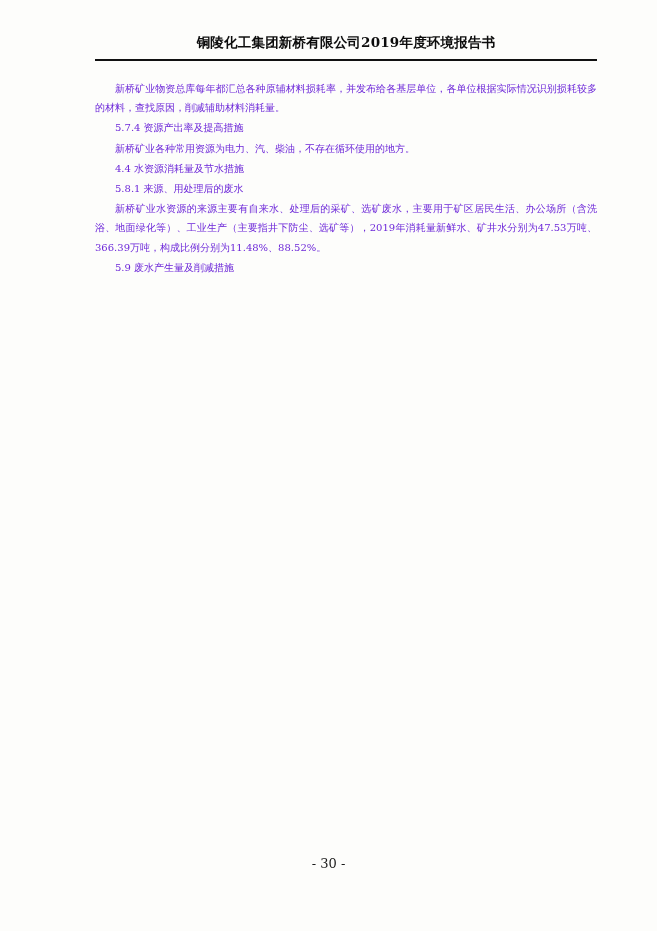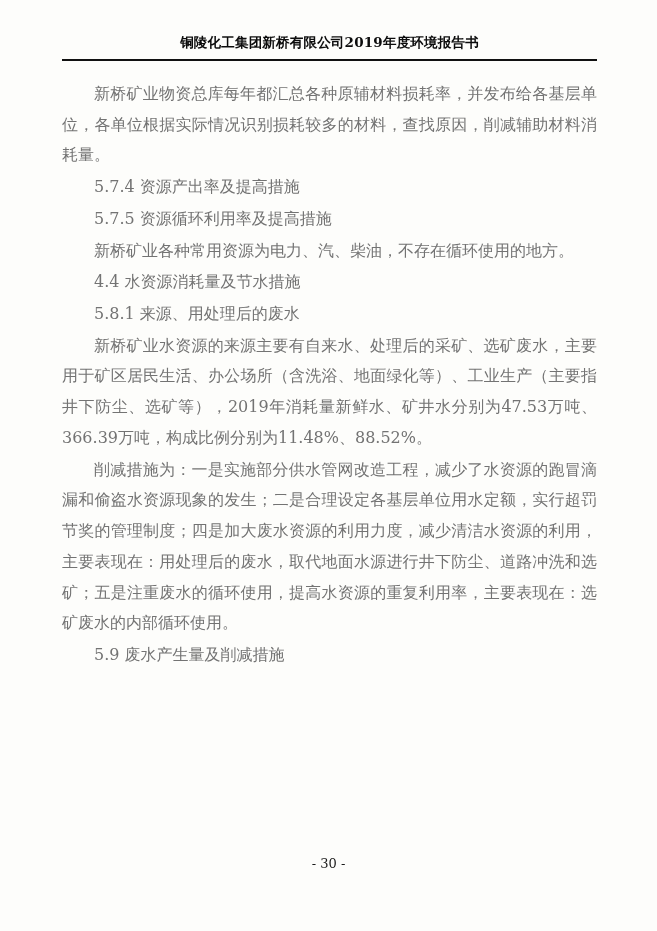--- a/index.html
+++ b/index.html
@@ -12,46 +12,46 @@
     height: 931px;
     background: #fdfdfb;
     position: relative;
     box-sizing: border-box;
     margin: 0 auto;
     overflow: hidden;
     font-family: "DejaVu Serif", "Liberation Serif", serif;
     color: #000;
   }
   .page-inner {
-    padding: 34px 60px 0 62px;
+    padding: 34px 60px 0 95px;
     box-sizing: border-box;
     height: 100%;
     position: relative;
   }
   .header {
     text-align: center;
     font-size: 13.5px;
     font-weight: bold;
     letter-spacing: 0.2px;
     padding-bottom: 7px;
     color: #0c0c0c;
     font-family: "DejaVu Serif", "Liberation Serif", serif;
   }
   .header-rule {
     border: none;
     border-top: 2px solid #111;
     margin: 0 0 18px 0;
     height: 0;
   }
   .body-text {
-    font-size: 16px;
+    font-size: 10px;
     line-height: 1.92;
     text-align: justify;
     text-justify: inter-ideograph;
-    color: #737373;
+    color: #6d28d9;
   }
   p.para {
     margin: 0 0 1px 0;
     text-indent: 2em;
   }
   p.heading {
     margin: 0 0 1px 0;
     text-indent: 2em;
   }
   p.heading-major {
@@ -74,24 +74,22 @@
 
 <div class="page">
   <div class="page-inner">
 
     <div class="header">铜陵化工集团新桥有限公司2019年度环境报告书</div>
     <hr class="header-rule">
 
     <div class="body-text">
       <p class="para">新桥矿业物资总库每年都汇总各种原辅材料损耗率，并发布给各基层单位，各单位根据实际情况识别损耗较多的材料，查找原因，削减辅助材料消耗量。</p>
       <p class="heading">5.7.4 资源产出率及提高措施</p>
-      <p class="heading">5.7.5 资源循环利用率及提高措施</p>
       <p class="para">新桥矿业各种常用资源为电力、汽、柴油，不存在循环使用的地方。</p>
       <p class="heading-major">4.4  水资源消耗量及节水措施</p>
       <p class="heading">5.8.1 来源、用处理后的废水</p>
       <p class="para">新桥矿业水资源的来源主要有自来水、处理后的采矿、选矿废水，主要用于矿区居民生活、办公场所（含洗浴、地面绿化等）、工业生产（主要指井下防尘、选矿等），2019年消耗量新鲜水、矿井水分别为47.53万吨、366.39万吨，构成比例分别为11.48%、88.52%。</p>
-      <p class="para">削减措施为：一是实施部分供水管网改造工程，减少了水资源的跑冒滴漏和偷盗水资源现象的发生；二是合理设定各基层单位用水定额，实行超罚节奖的管理制度；四是加大废水资源的利用力度，减少清洁水资源的利用，主要表现在：用处理后的废水，取代地面水源进行井下防尘、道路冲洗和选矿；五是注重废水的循环使用，提高水资源的重复利用率，主要表现在：选矿废水的内部循环使用。</p>
       <p class="heading-major">5.9  废水产生量及削减措施</p>
     </div>
 
   </div>
   <div class="footer">- 30 -</div>
 </div>
 
 </body></html>

